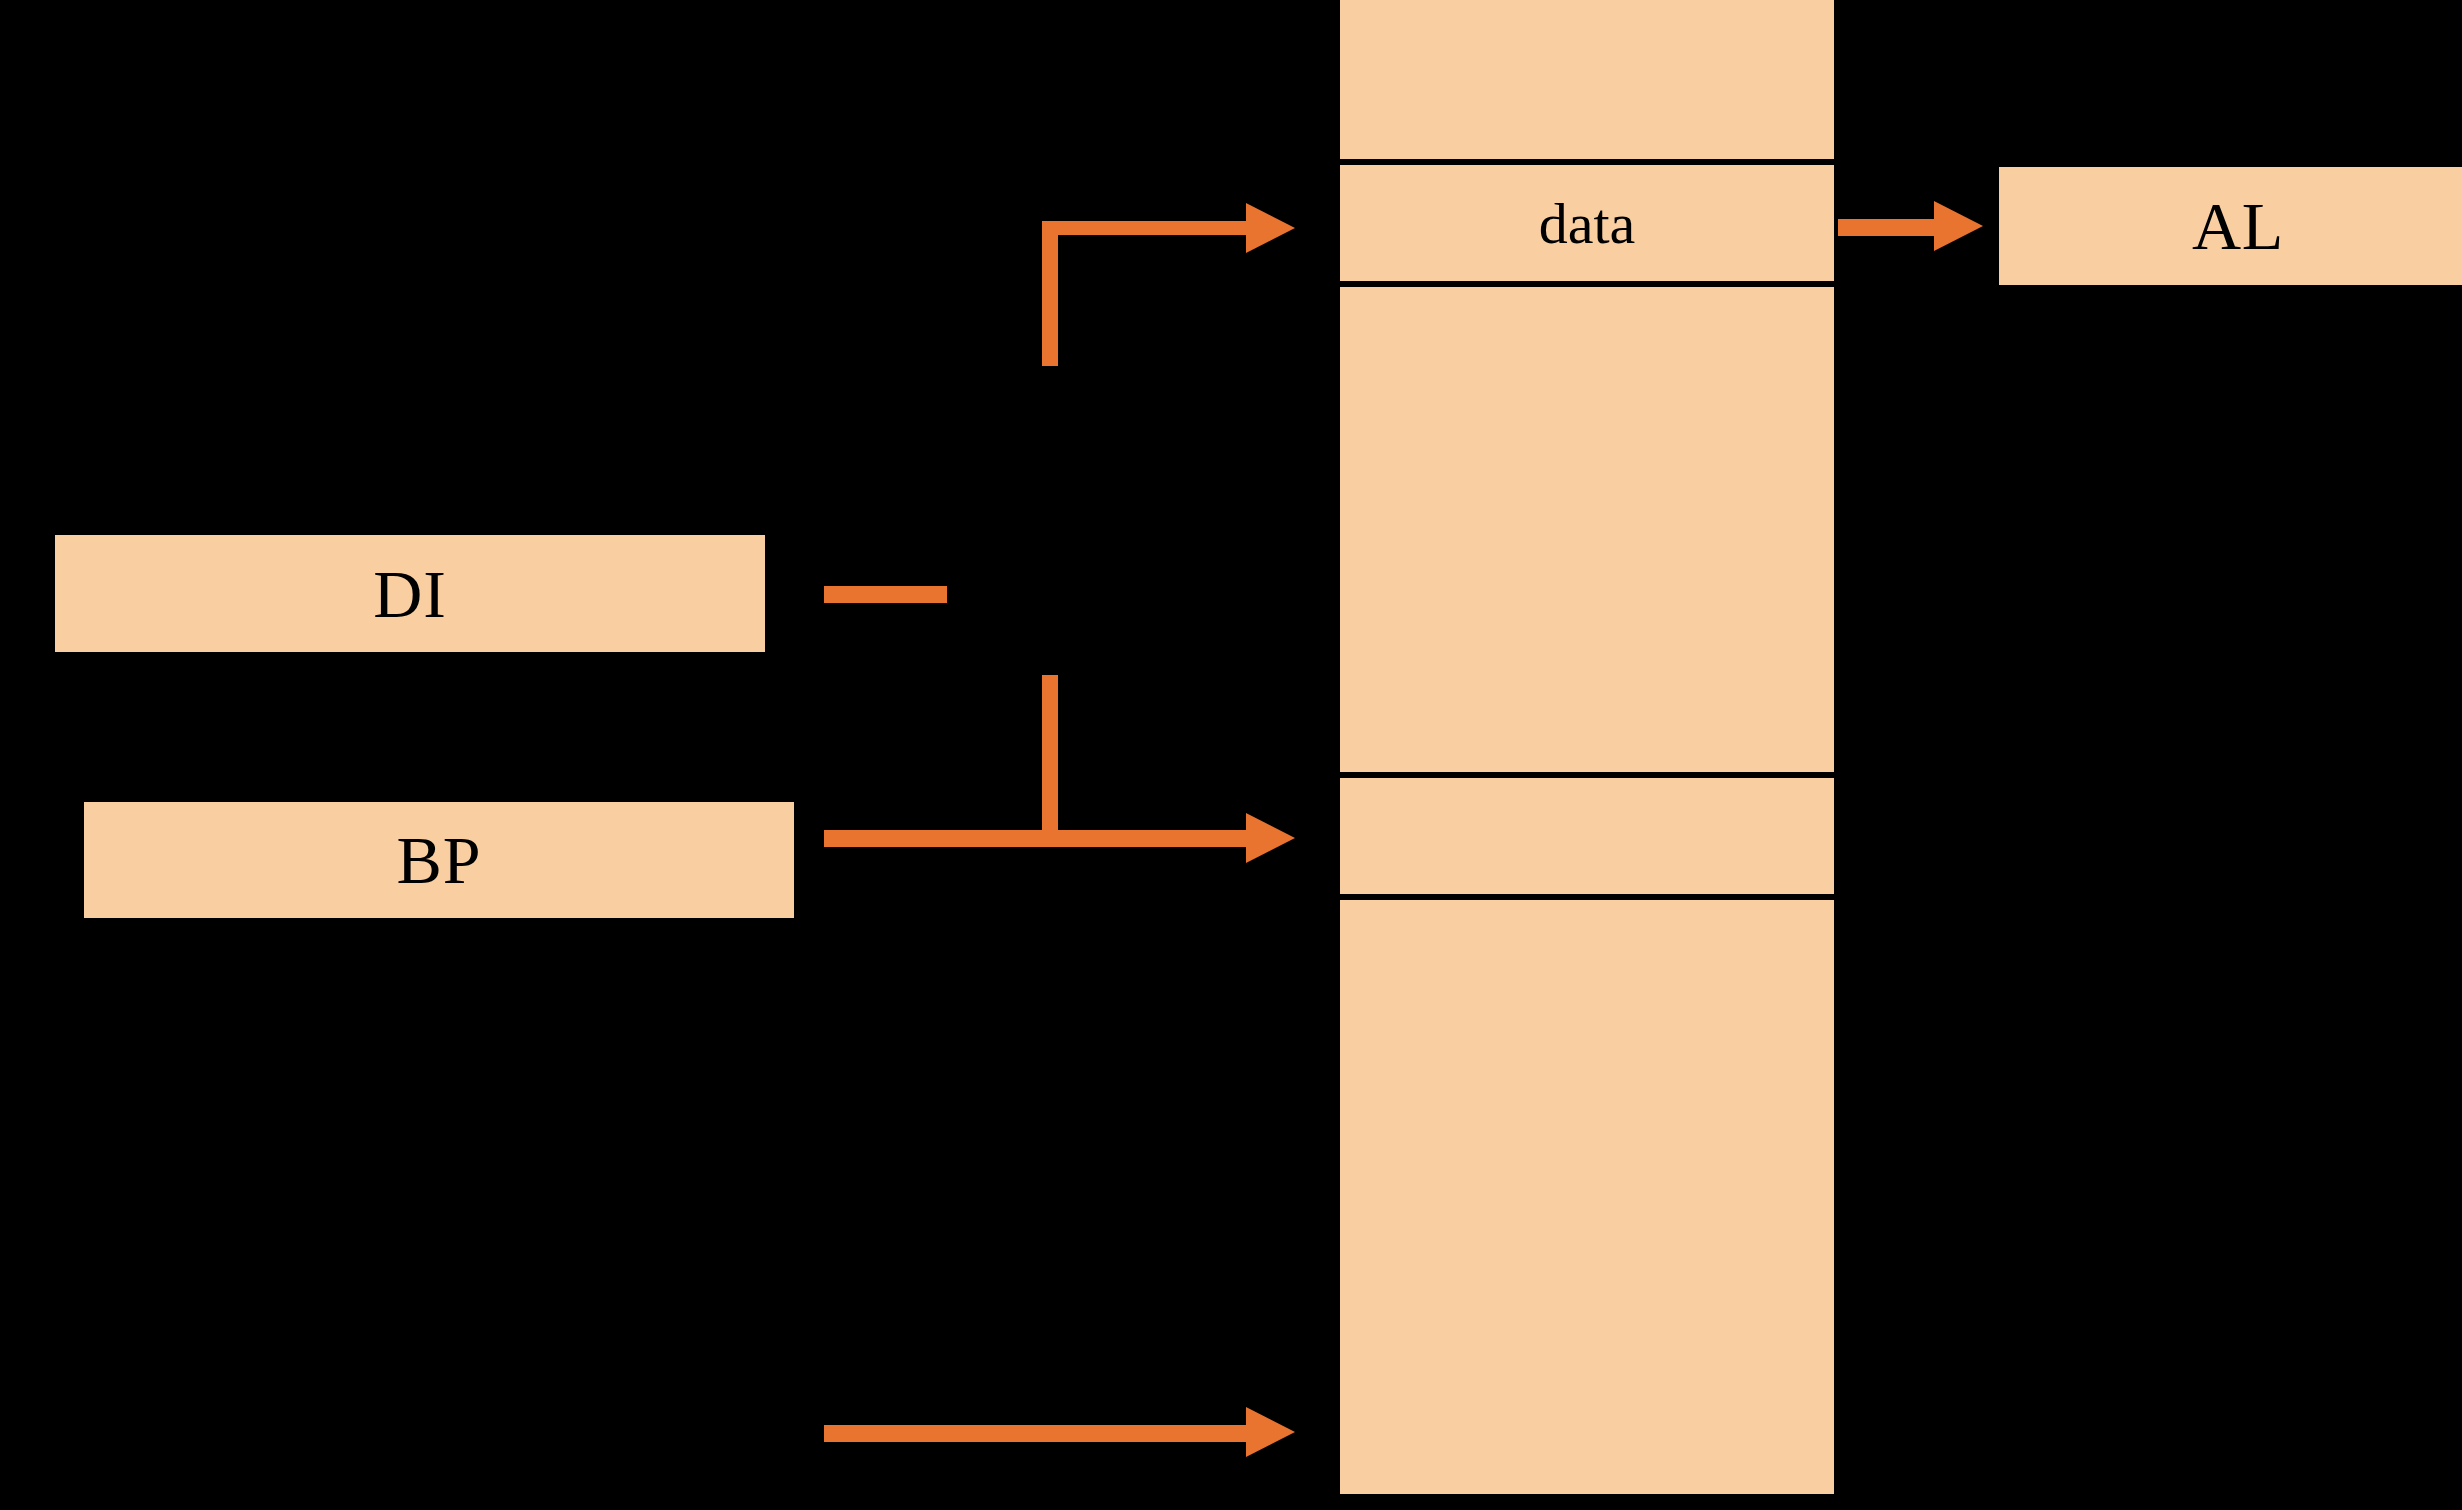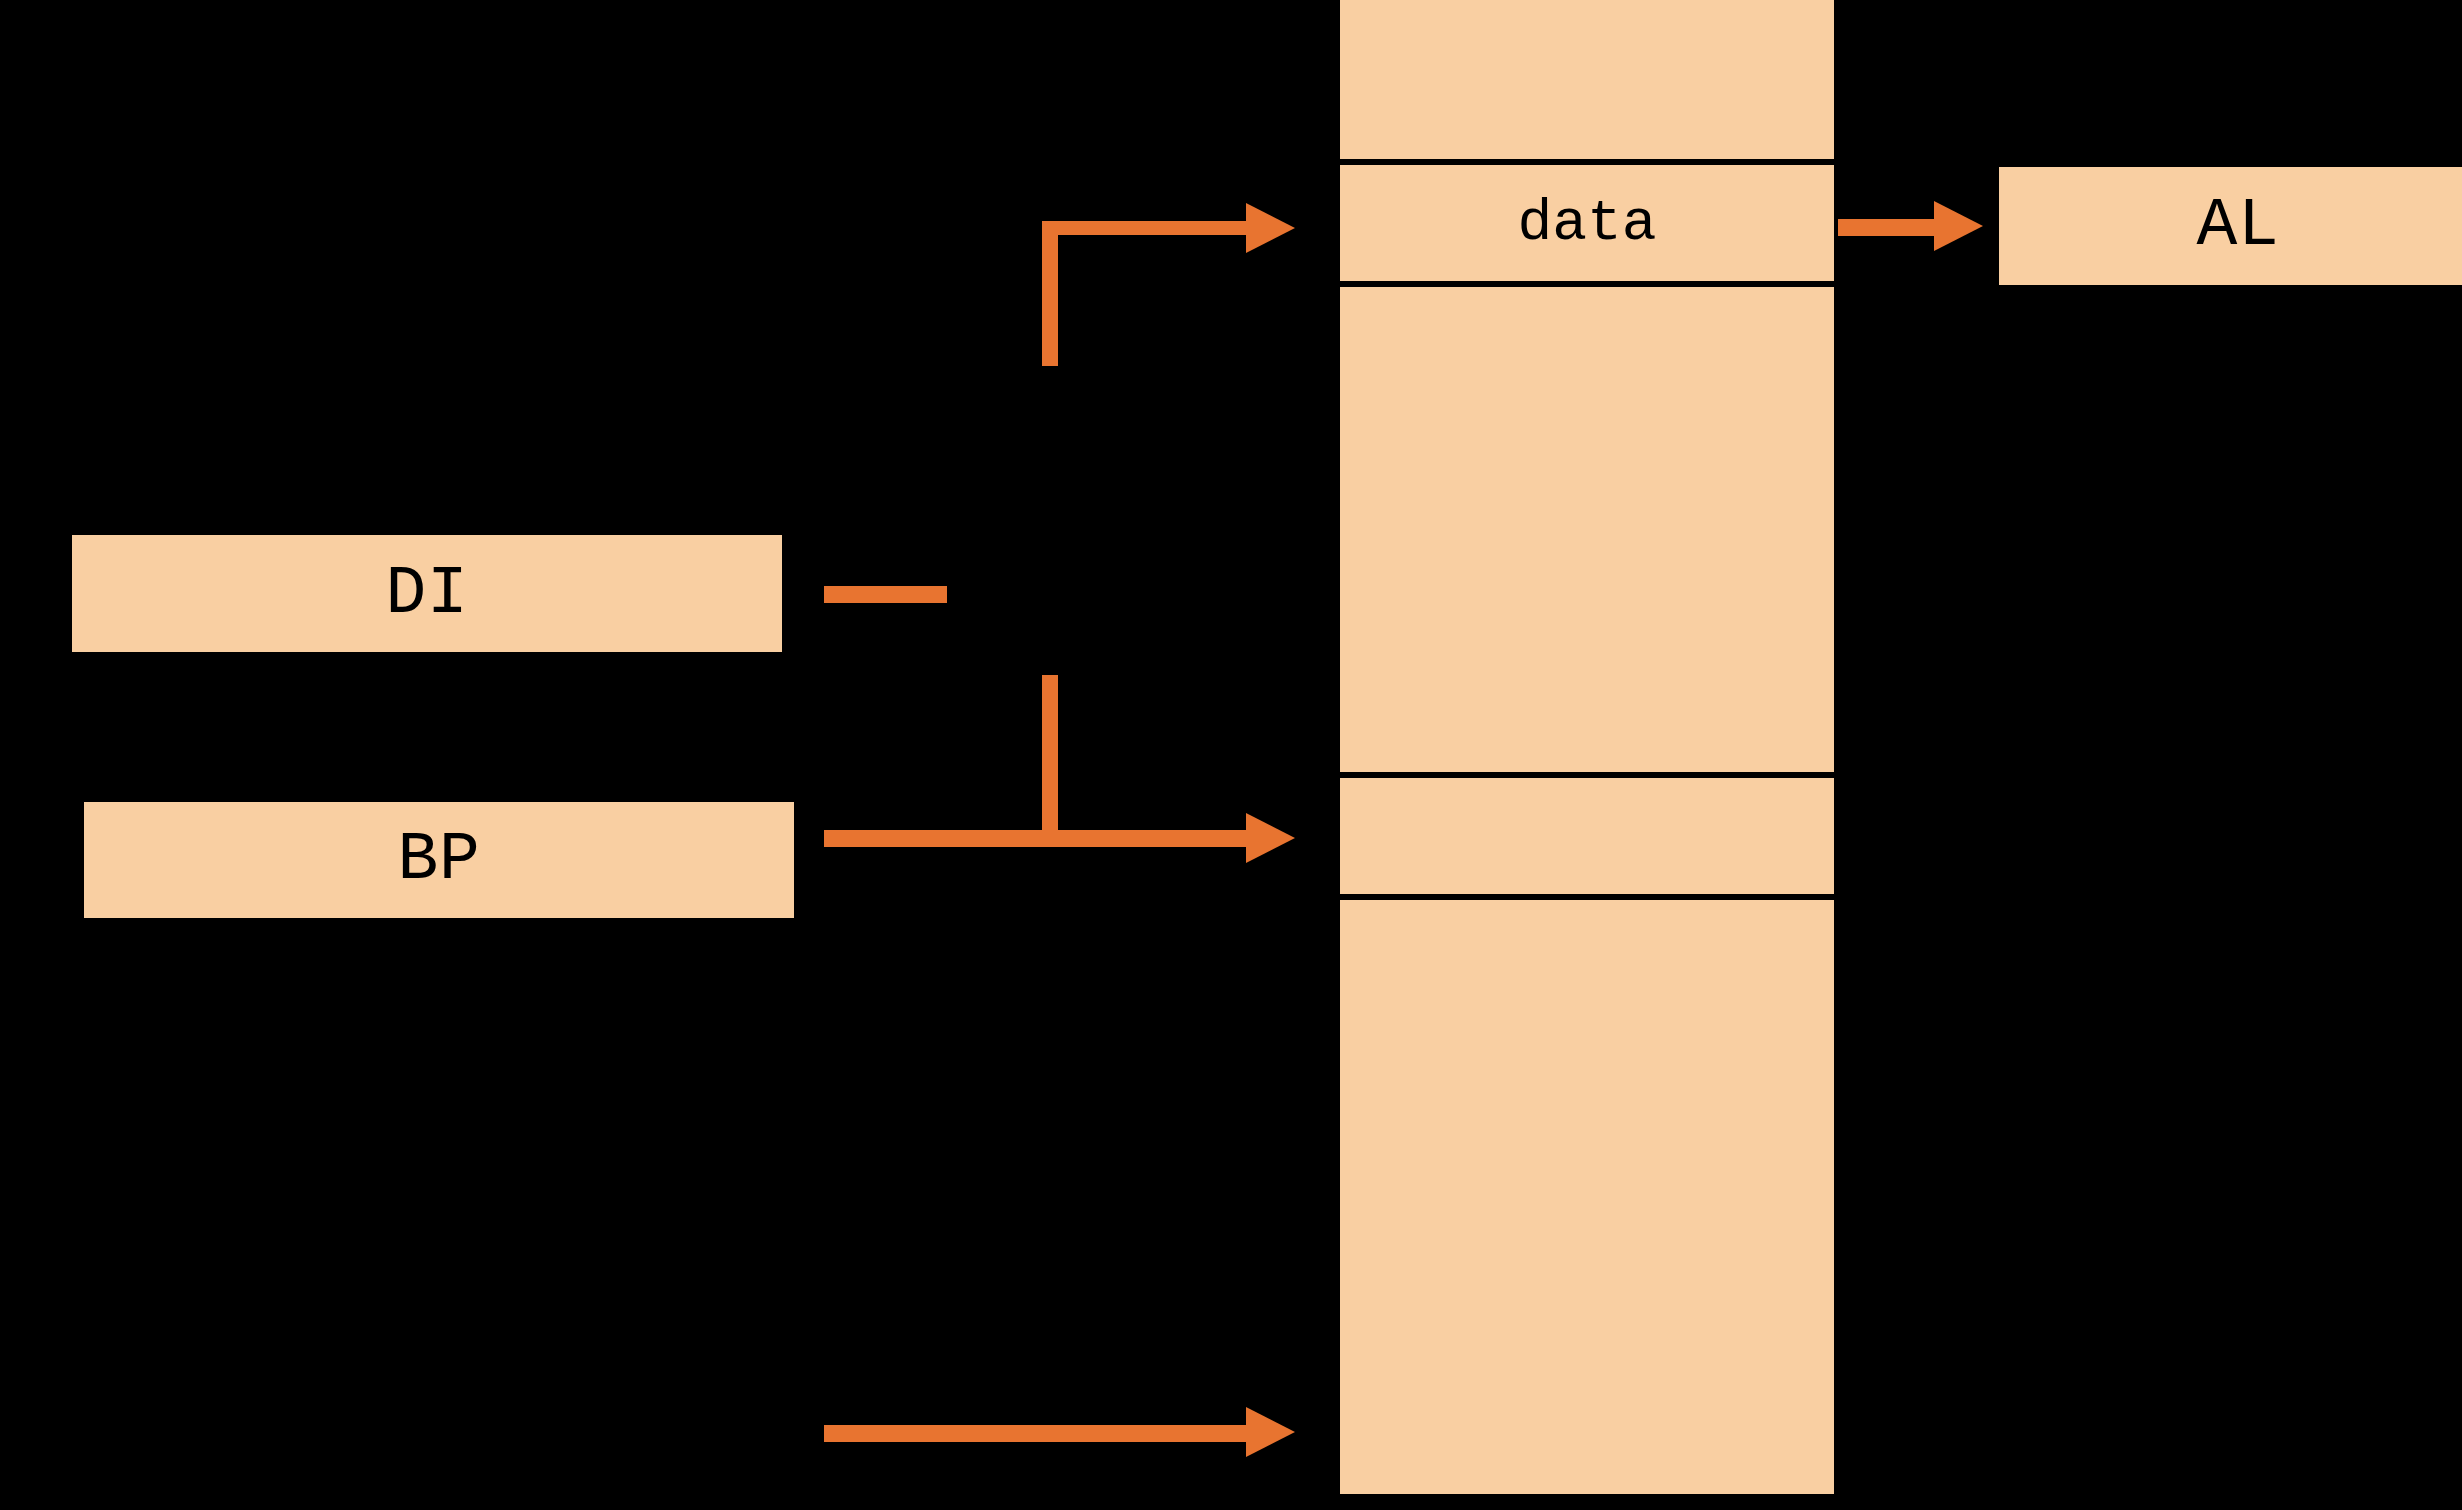--- a/index.html
+++ b/index.html
@@ -6,37 +6,37 @@
     margin: 0;
     padding: 0;
     background: #000000;
   }
   #stage {
     position: relative;
     width: 2462px;
     height: 1510px;
     background: #000000;
     overflow: hidden;
-    font-family: Liberation Mono, monospace;
+    font-family: Liberation Serif, serif;
   }
   .box {
     position: absolute;
     background: #f9cfa2;
     color: #000000;
     display: flex;
     align-items: center;
     justify-content: center;
     font-size: 68px;
     line-height: 1;
     letter-spacing: 0.8px;
     box-sizing: border-box;
     margin-left: 20px;
   }
   
-  #reg-di  { left: 52px; top: 535px;  width: 710px; height: 117px; }
+  #reg-di  { left: 35px; top: 535px;  width: 710px; height: 117px; }
   #reg-bp  { left: 64px; top: 802px; width: 710px; height: 116px; }
   #reg-ss  { left: 52px; top: 1374px; width: 710px; height: 117px; }
   
   #reg-al  { left: 1979px; top: 167px; width: 478px; height: 118px; }
 
   
   #memory-column {
     position: absolute;
     left: 1340px;
     top: -4.7px;

